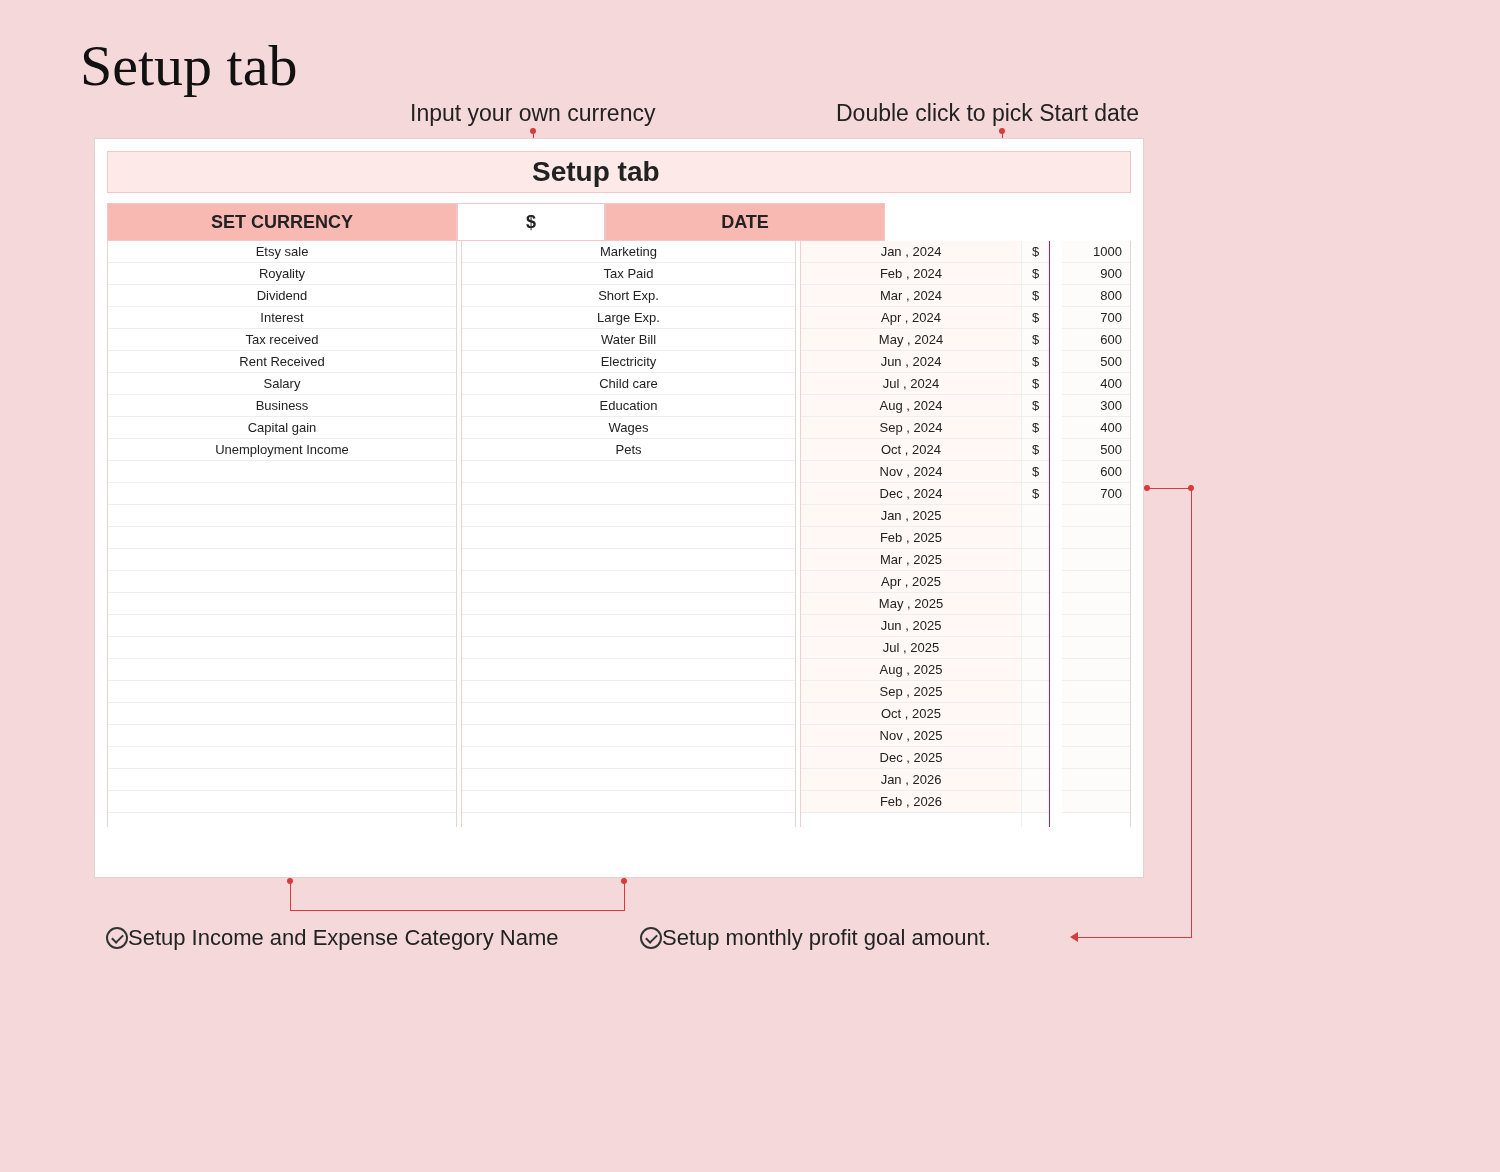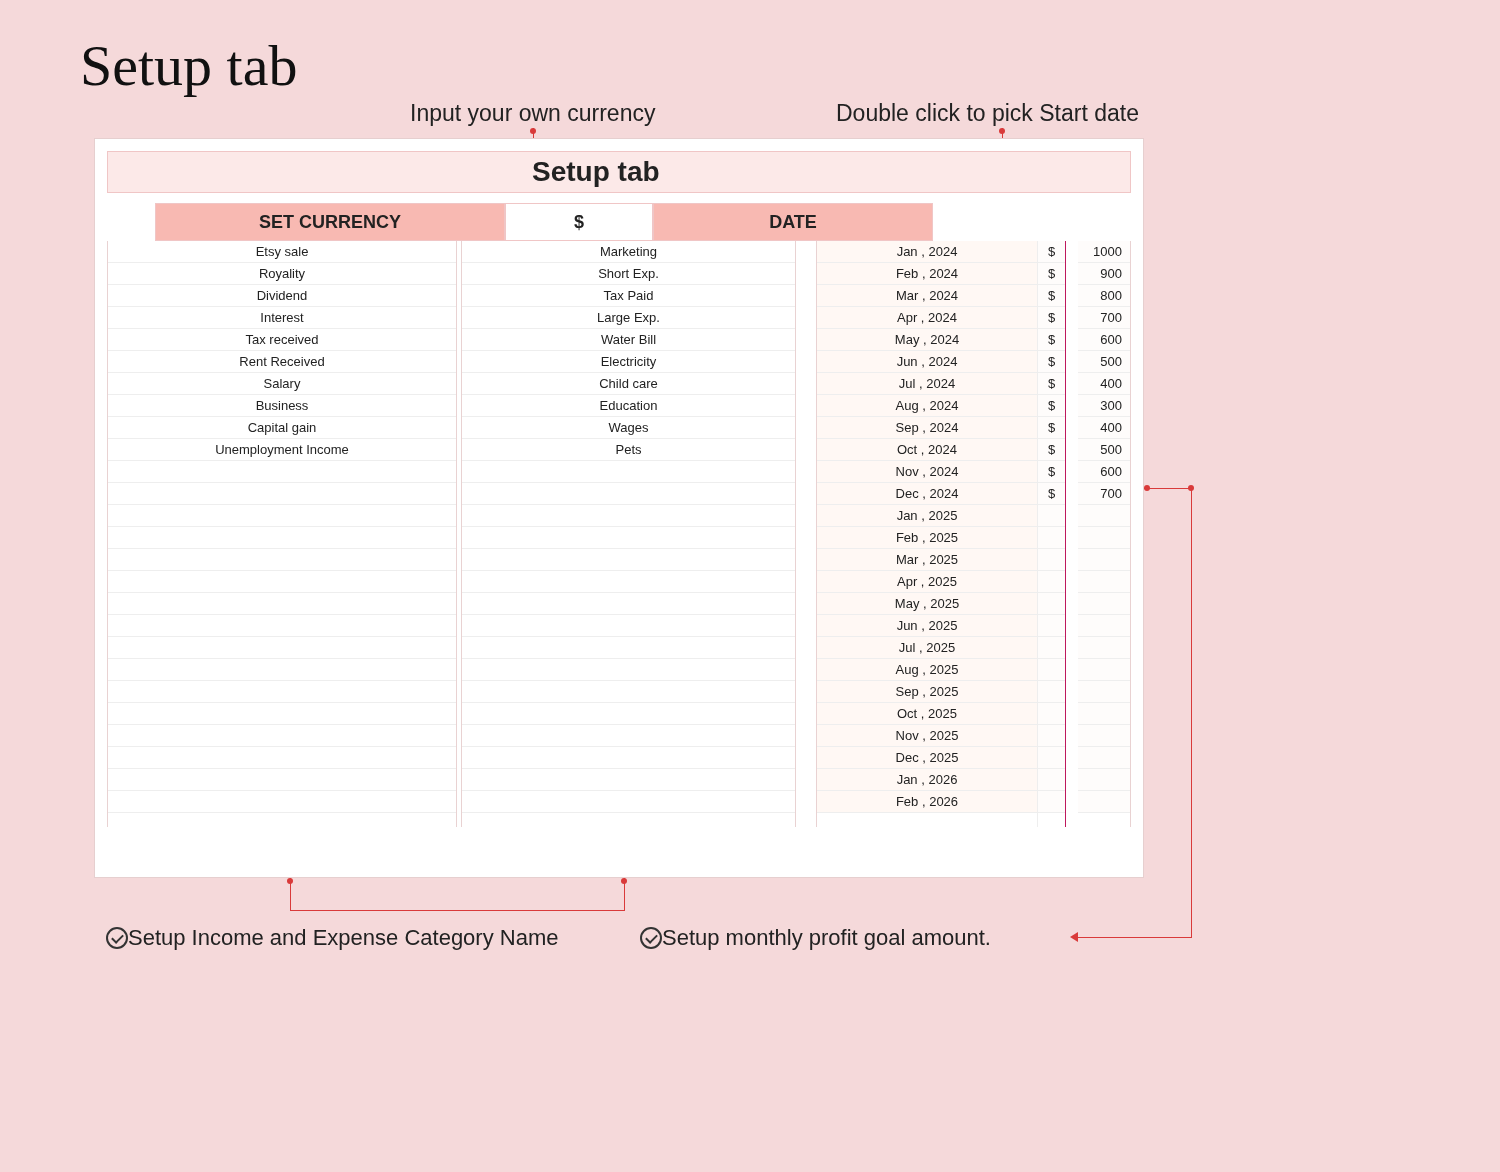--- a/index.html
+++ b/index.html
@@ -68,21 +68,21 @@
     margin:10px 12px 0 12px;
   }
   .config-row .cell {
     display:flex;
     align-items:center;
     justify-content:center;
     font-size:18px;
     font-weight:700;
     border:1px solid #f0c6c6;
   }
-  .cfg-set-currency { width:350px; background:#f8b9b2;margin-left:48px; }
+  .cfg-set-currency { width:350px; background:#f8b9b2; }
   .cfg-currency-val { width:148px; background:#fff; }
   .cfg-date-label   { width:280px; background:#f8b9b2; }
   .cfg-date-val     { flex:1; background:#fff; }
 
   .header-row {
     display:flex;
     height:30px;
     margin:4px 12px 0 12px;
   }
   .header-row .hcell {
@@ -104,21 +104,21 @@
     margin:0 12px 0 12px;
     height:586px;
     text-align:right;
   }
   .col {
     border-left:1px solid #e9d2d2;
     border-right:1px solid #e9d2d2;
   }
   .col-income  { width:350px; }
   .col-expense { width:335px; margin-left:4px; }
-  .col-profit  { flex:1; margin-left:20px; display:flex; }
+  .col-profit  { flex:1; margin-left:4px; display:flex; }
   .col-profit .month-sub { width:220px; }
   .col-profit .sym-sub   { width:28px; border-left:1px solid #eee; }
   .col-profit .val-sub   { flex:1; border-left:1px solid #be185d;padding-left:12px; }
 
   .row {
     height:22px;
     border-bottom:1px solid #eee;
     font-size:13px;
     display:flex;
     align-items:center;
@@ -248,22 +248,22 @@
         <div class="row"></div>
         <div class="row"></div>
         <div class="row"></div>
         <div class="row"></div>
         <div class="row"></div>
         <div class="row"></div>
         <div class="row"></div>
       </div>
     <div class="col col-expense" id="col-expense">
         <div class="row">Marketing</div>
+        <div class="row">Tax Paid</div>
         <div class="row">Short Exp.</div>
-        <div class="row">Tax Paid</div>
         <div class="row">Large Exp.</div>
         <div class="row">Water Bill</div>
         <div class="row">Electricity</div>
         <div class="row">Child care</div>
         <div class="row">Education</div>
         <div class="row">Wages</div>
         <div class="row">Pets</div>
         <div class="row"></div>
         <div class="row"></div>
         <div class="row"></div>

